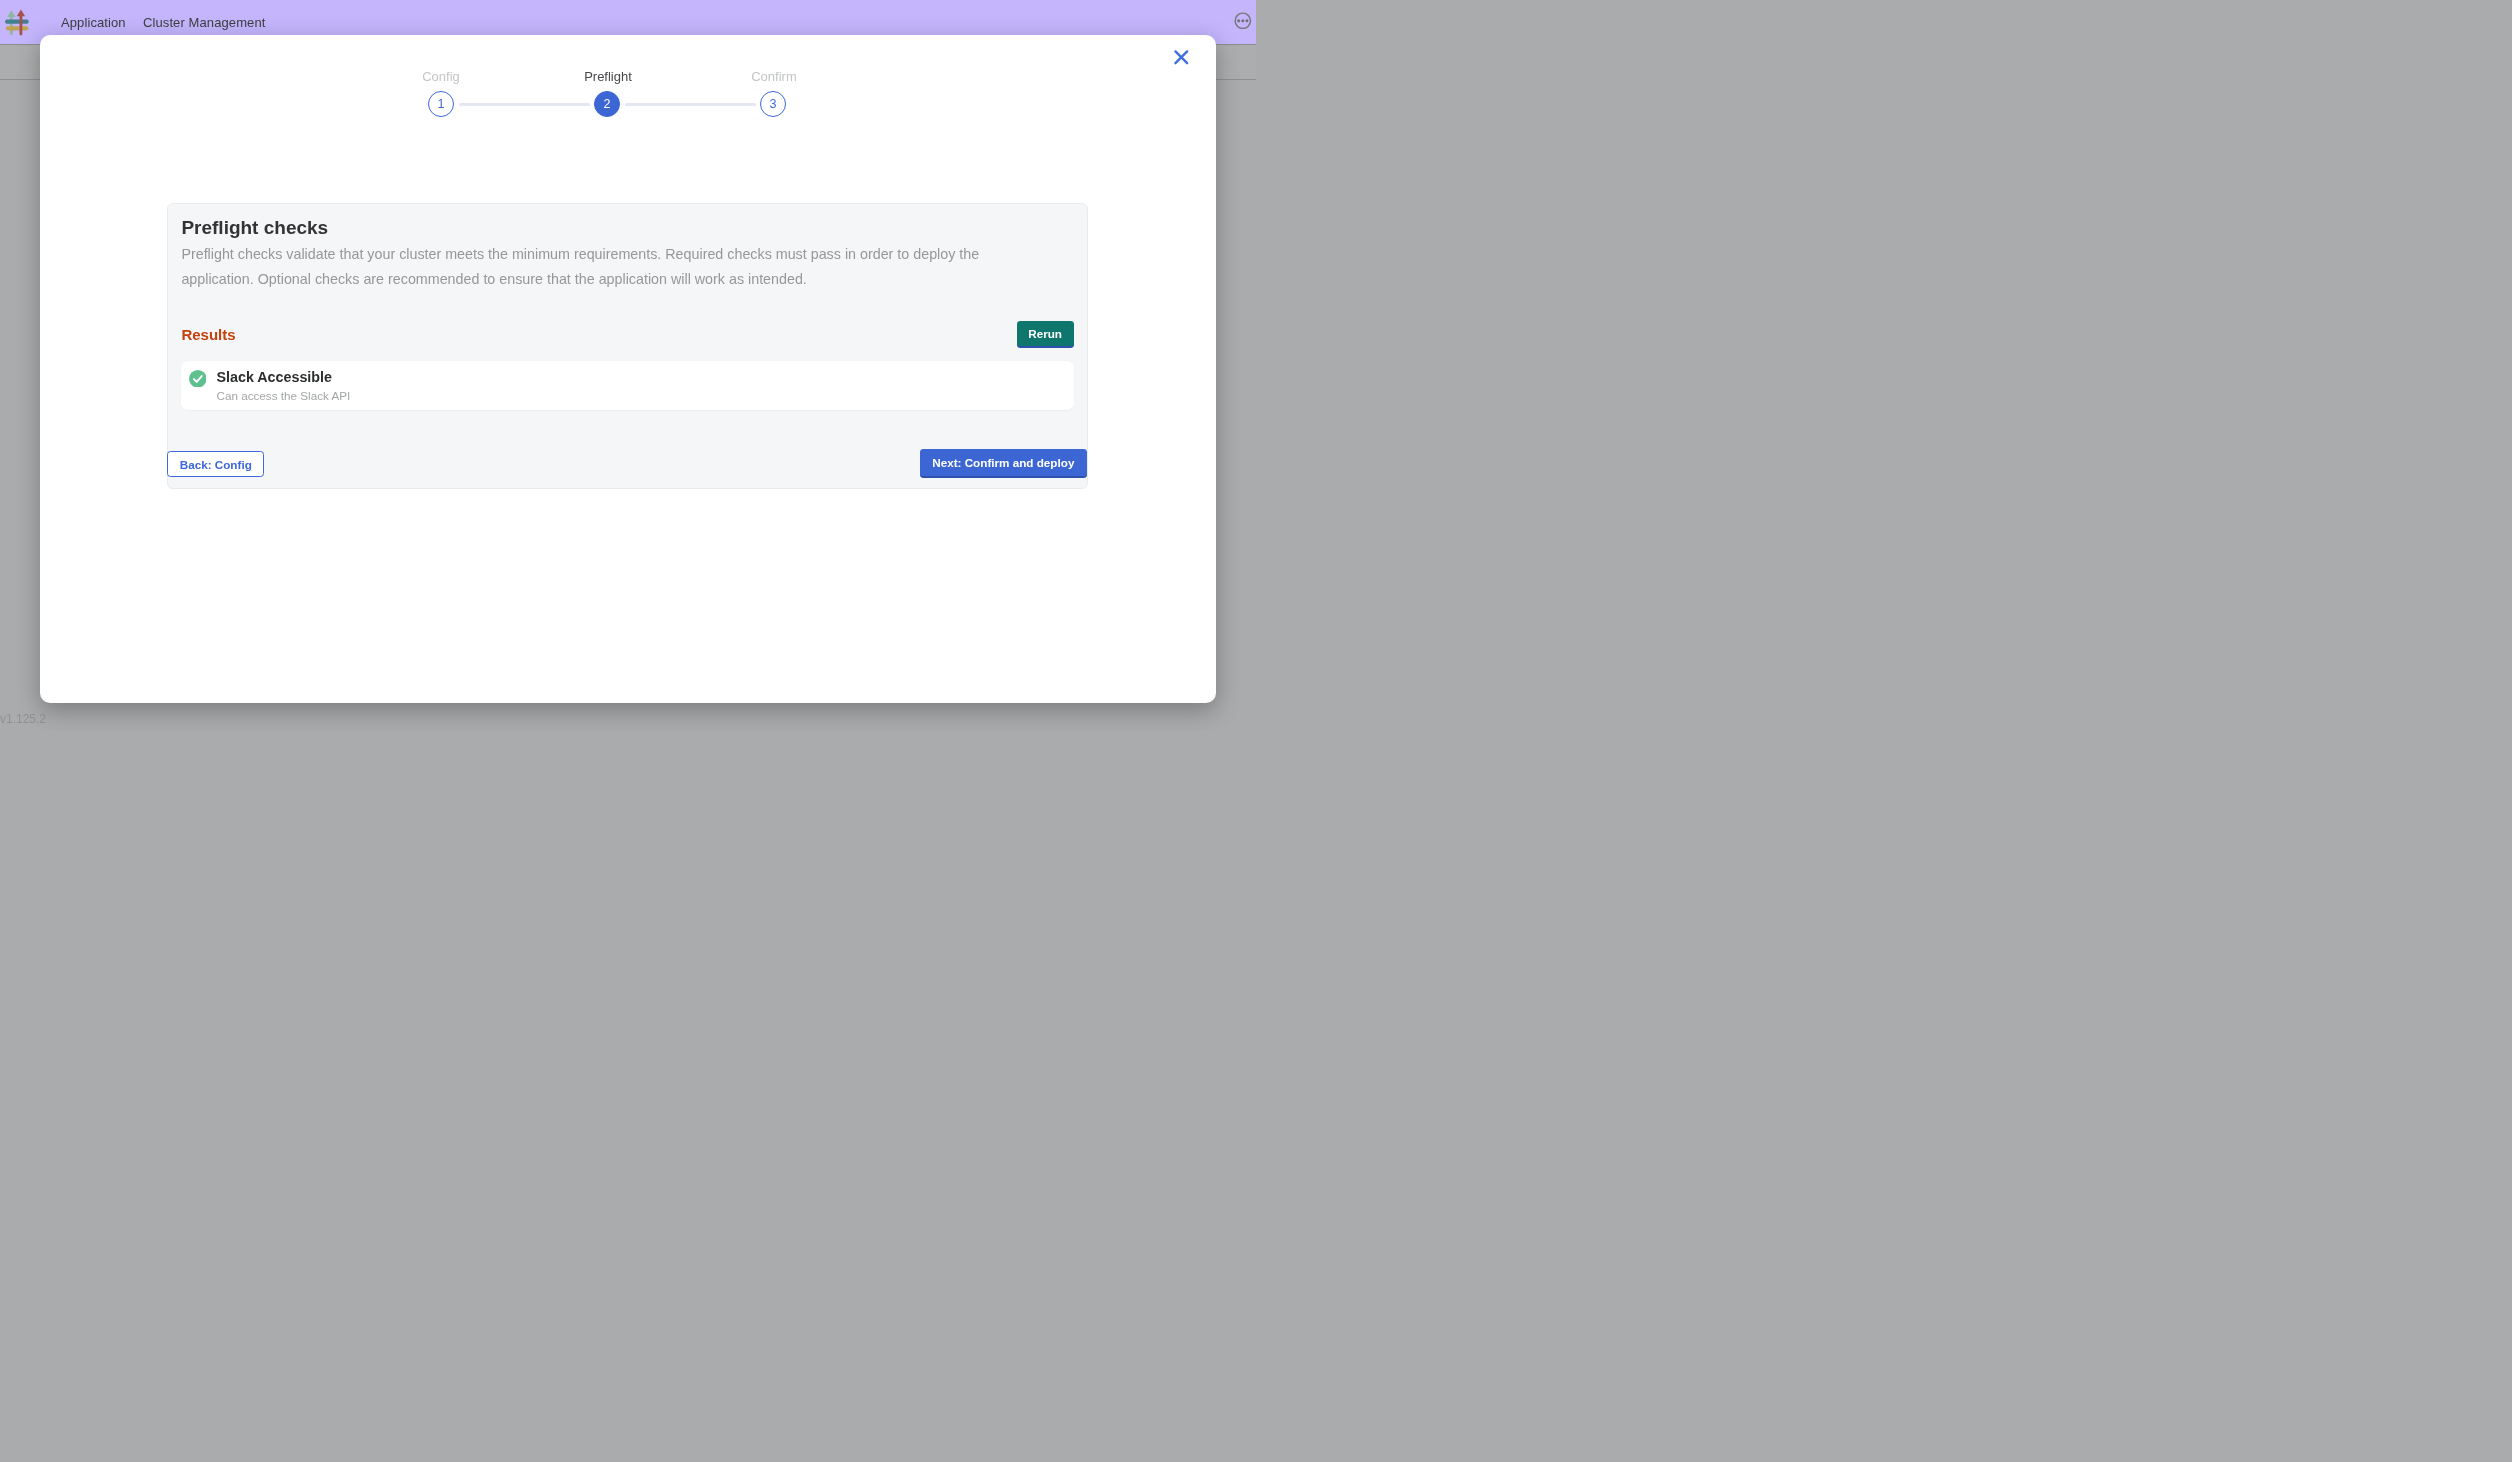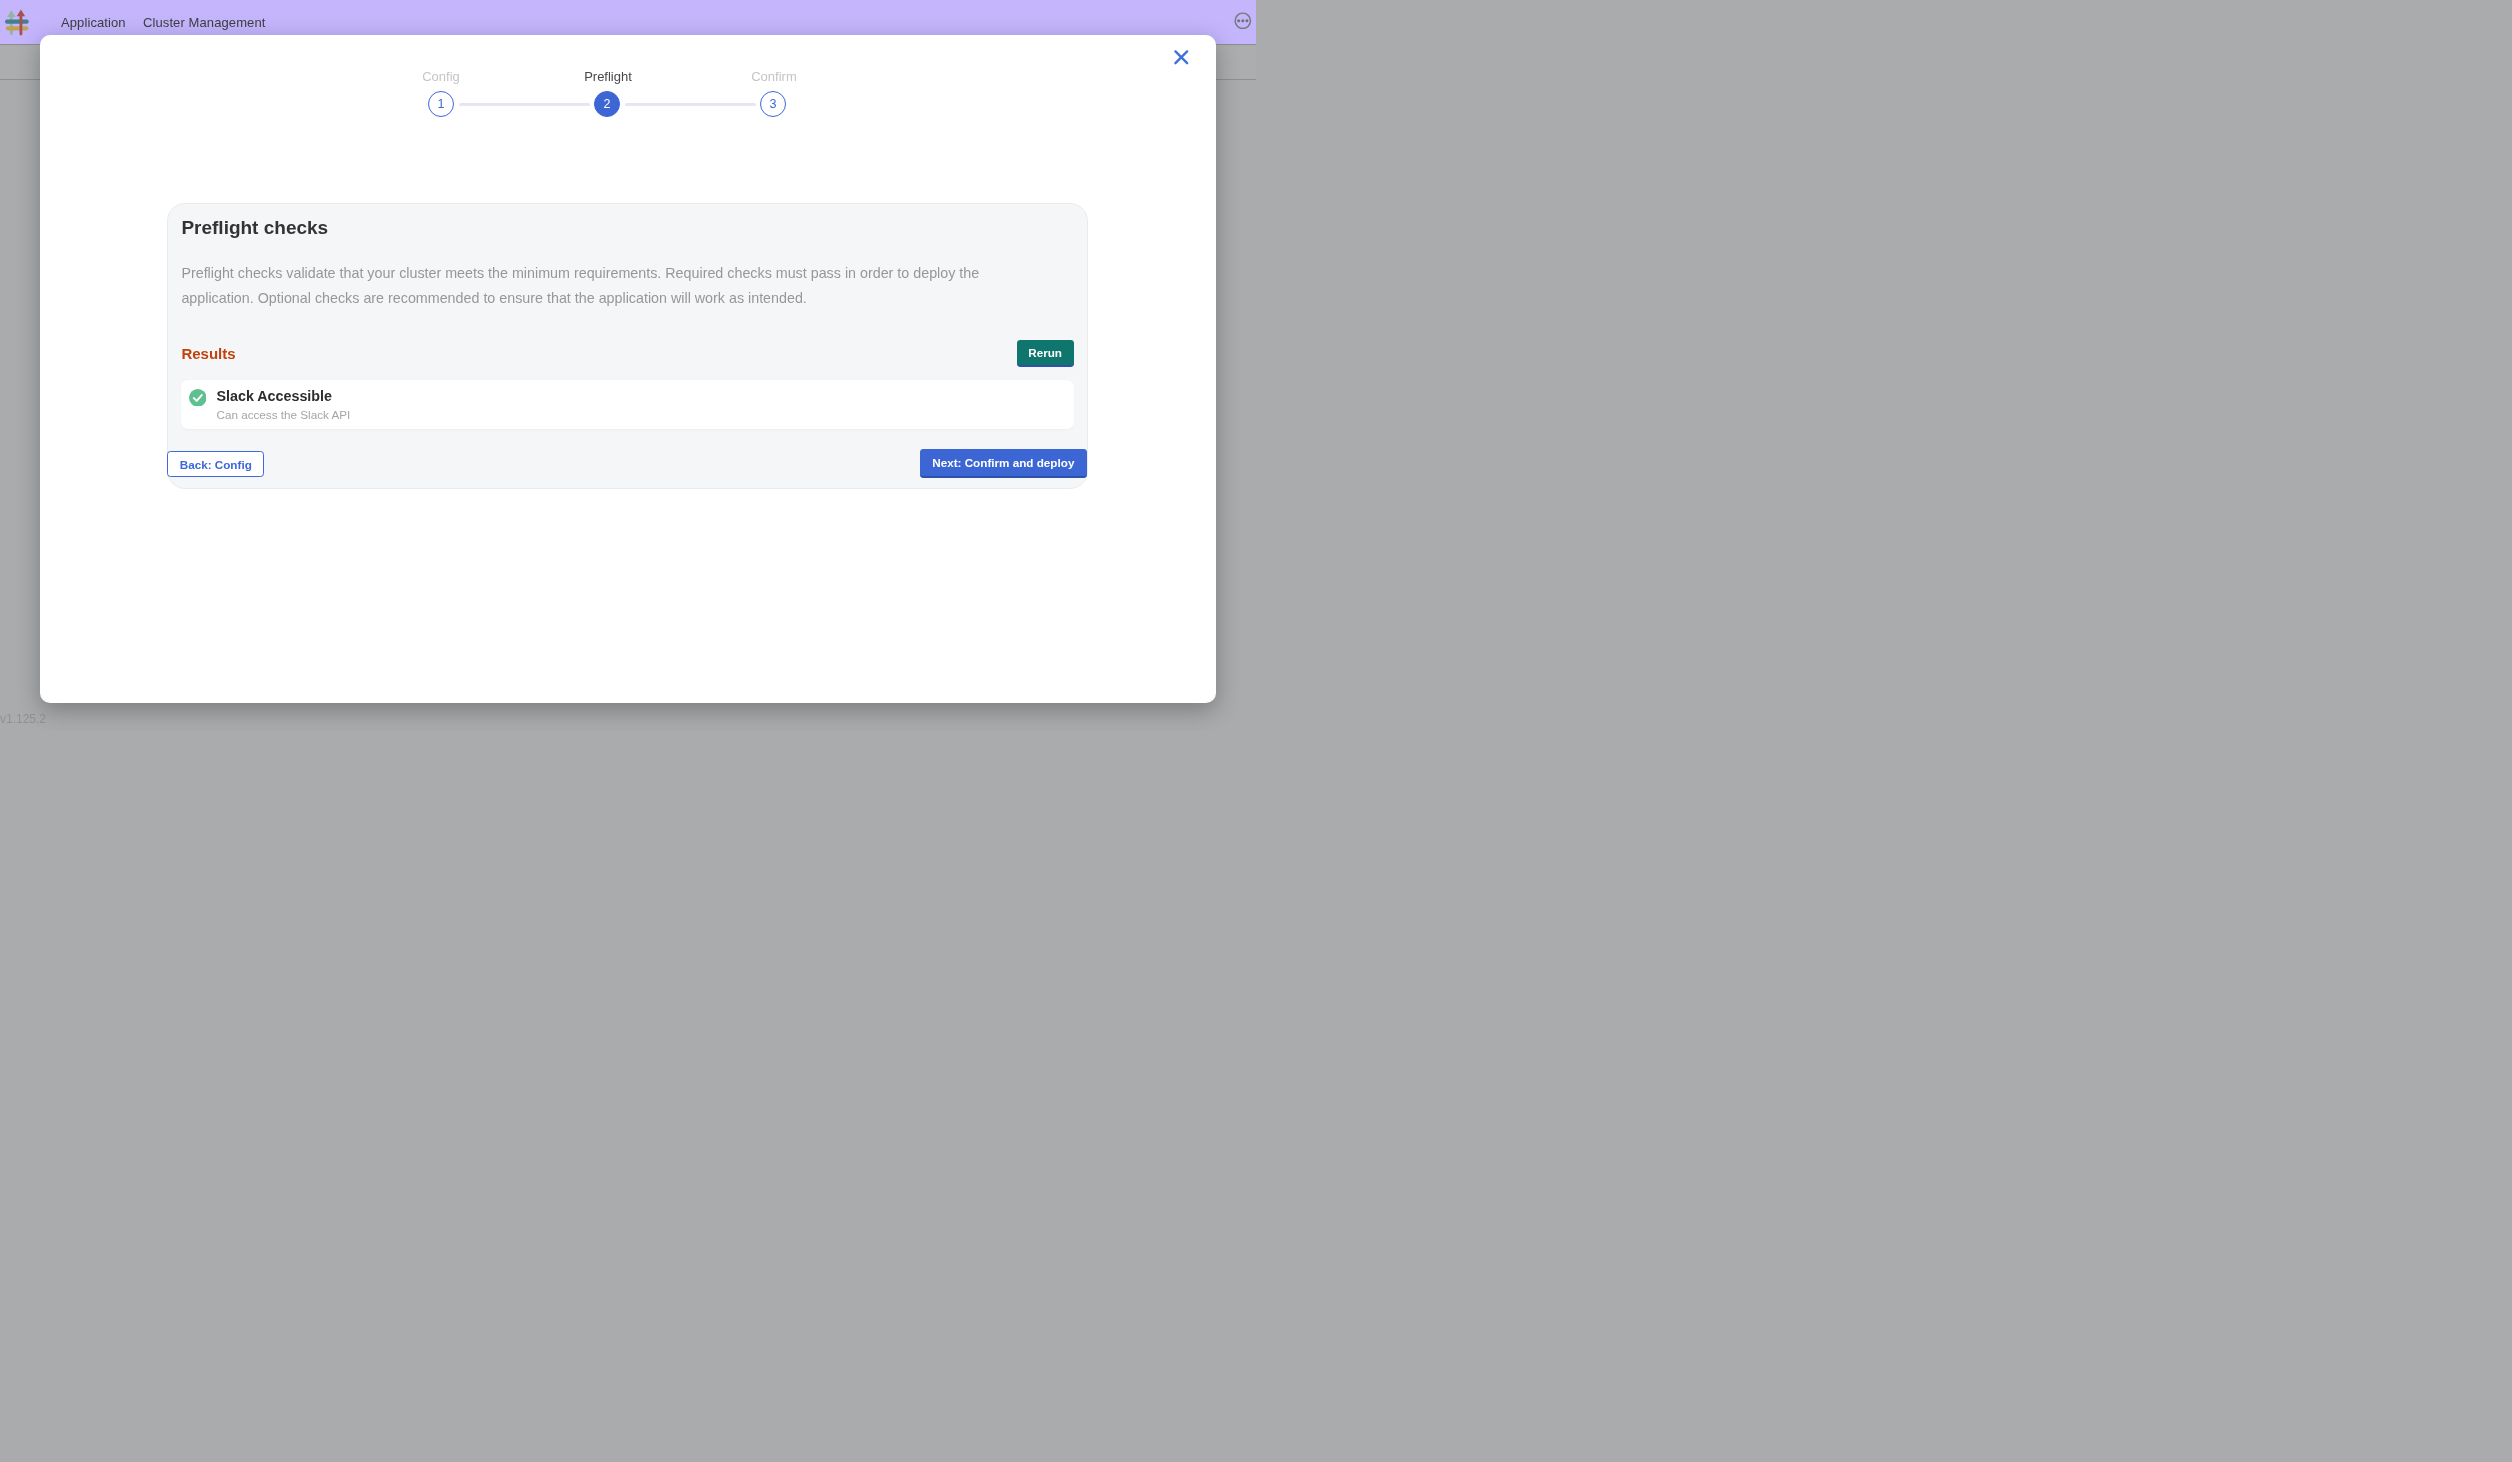--- a/index.html
+++ b/index.html
@@ -61,25 +61,25 @@
     font-size:12.6px; cursor:pointer;
   }
   .step-circle.s1 { left:388px; }
   .step-circle.s2 { left:554px; }
   .step-circle.s3 { left:720px; }
   .step-circle.active { background:#3c66d4; border-color:#3c66d4; color:#ffffff; }
 
   
   .panel {
     position:absolute; left:127px; top:168px; width:921px; height:286px;
-    background:#f5f6f8; border:0.8px solid #e9ebed; border-radius:18px;
+    background:#f5f6f8; border:0.8px solid #e9ebed; border-radius:6px;
     padding:11.7px 13.4px;
   }
   .panel-title { margin-top:1.7px; font-size:19px; font-weight:700; color:#313335; }
-  .panel-desc { margin-top:22px; font-size:14.3px; line-height:25px; color:#959799; }
+  .panel-desc { margin-top:3px; font-size:14.3px; line-height:25px; color:#959799; }
   .results-row {
     margin-top:28.5px; display:flex; align-items:center; justify-content:space-between;
   }
   .results-title { font-size:15px; font-weight:700; color:#c2410c; }
   .rerun-btn {
     width:57px; height:27px; background:#0f766e; border:none;
     border-bottom:2.5px solid #2e51ad; border-radius:3.4px;
     color:#ffffff; font-size:11.7px; font-weight:700;
     font-family:"Liberation Sans", sans-serif; cursor:pointer;
   }

